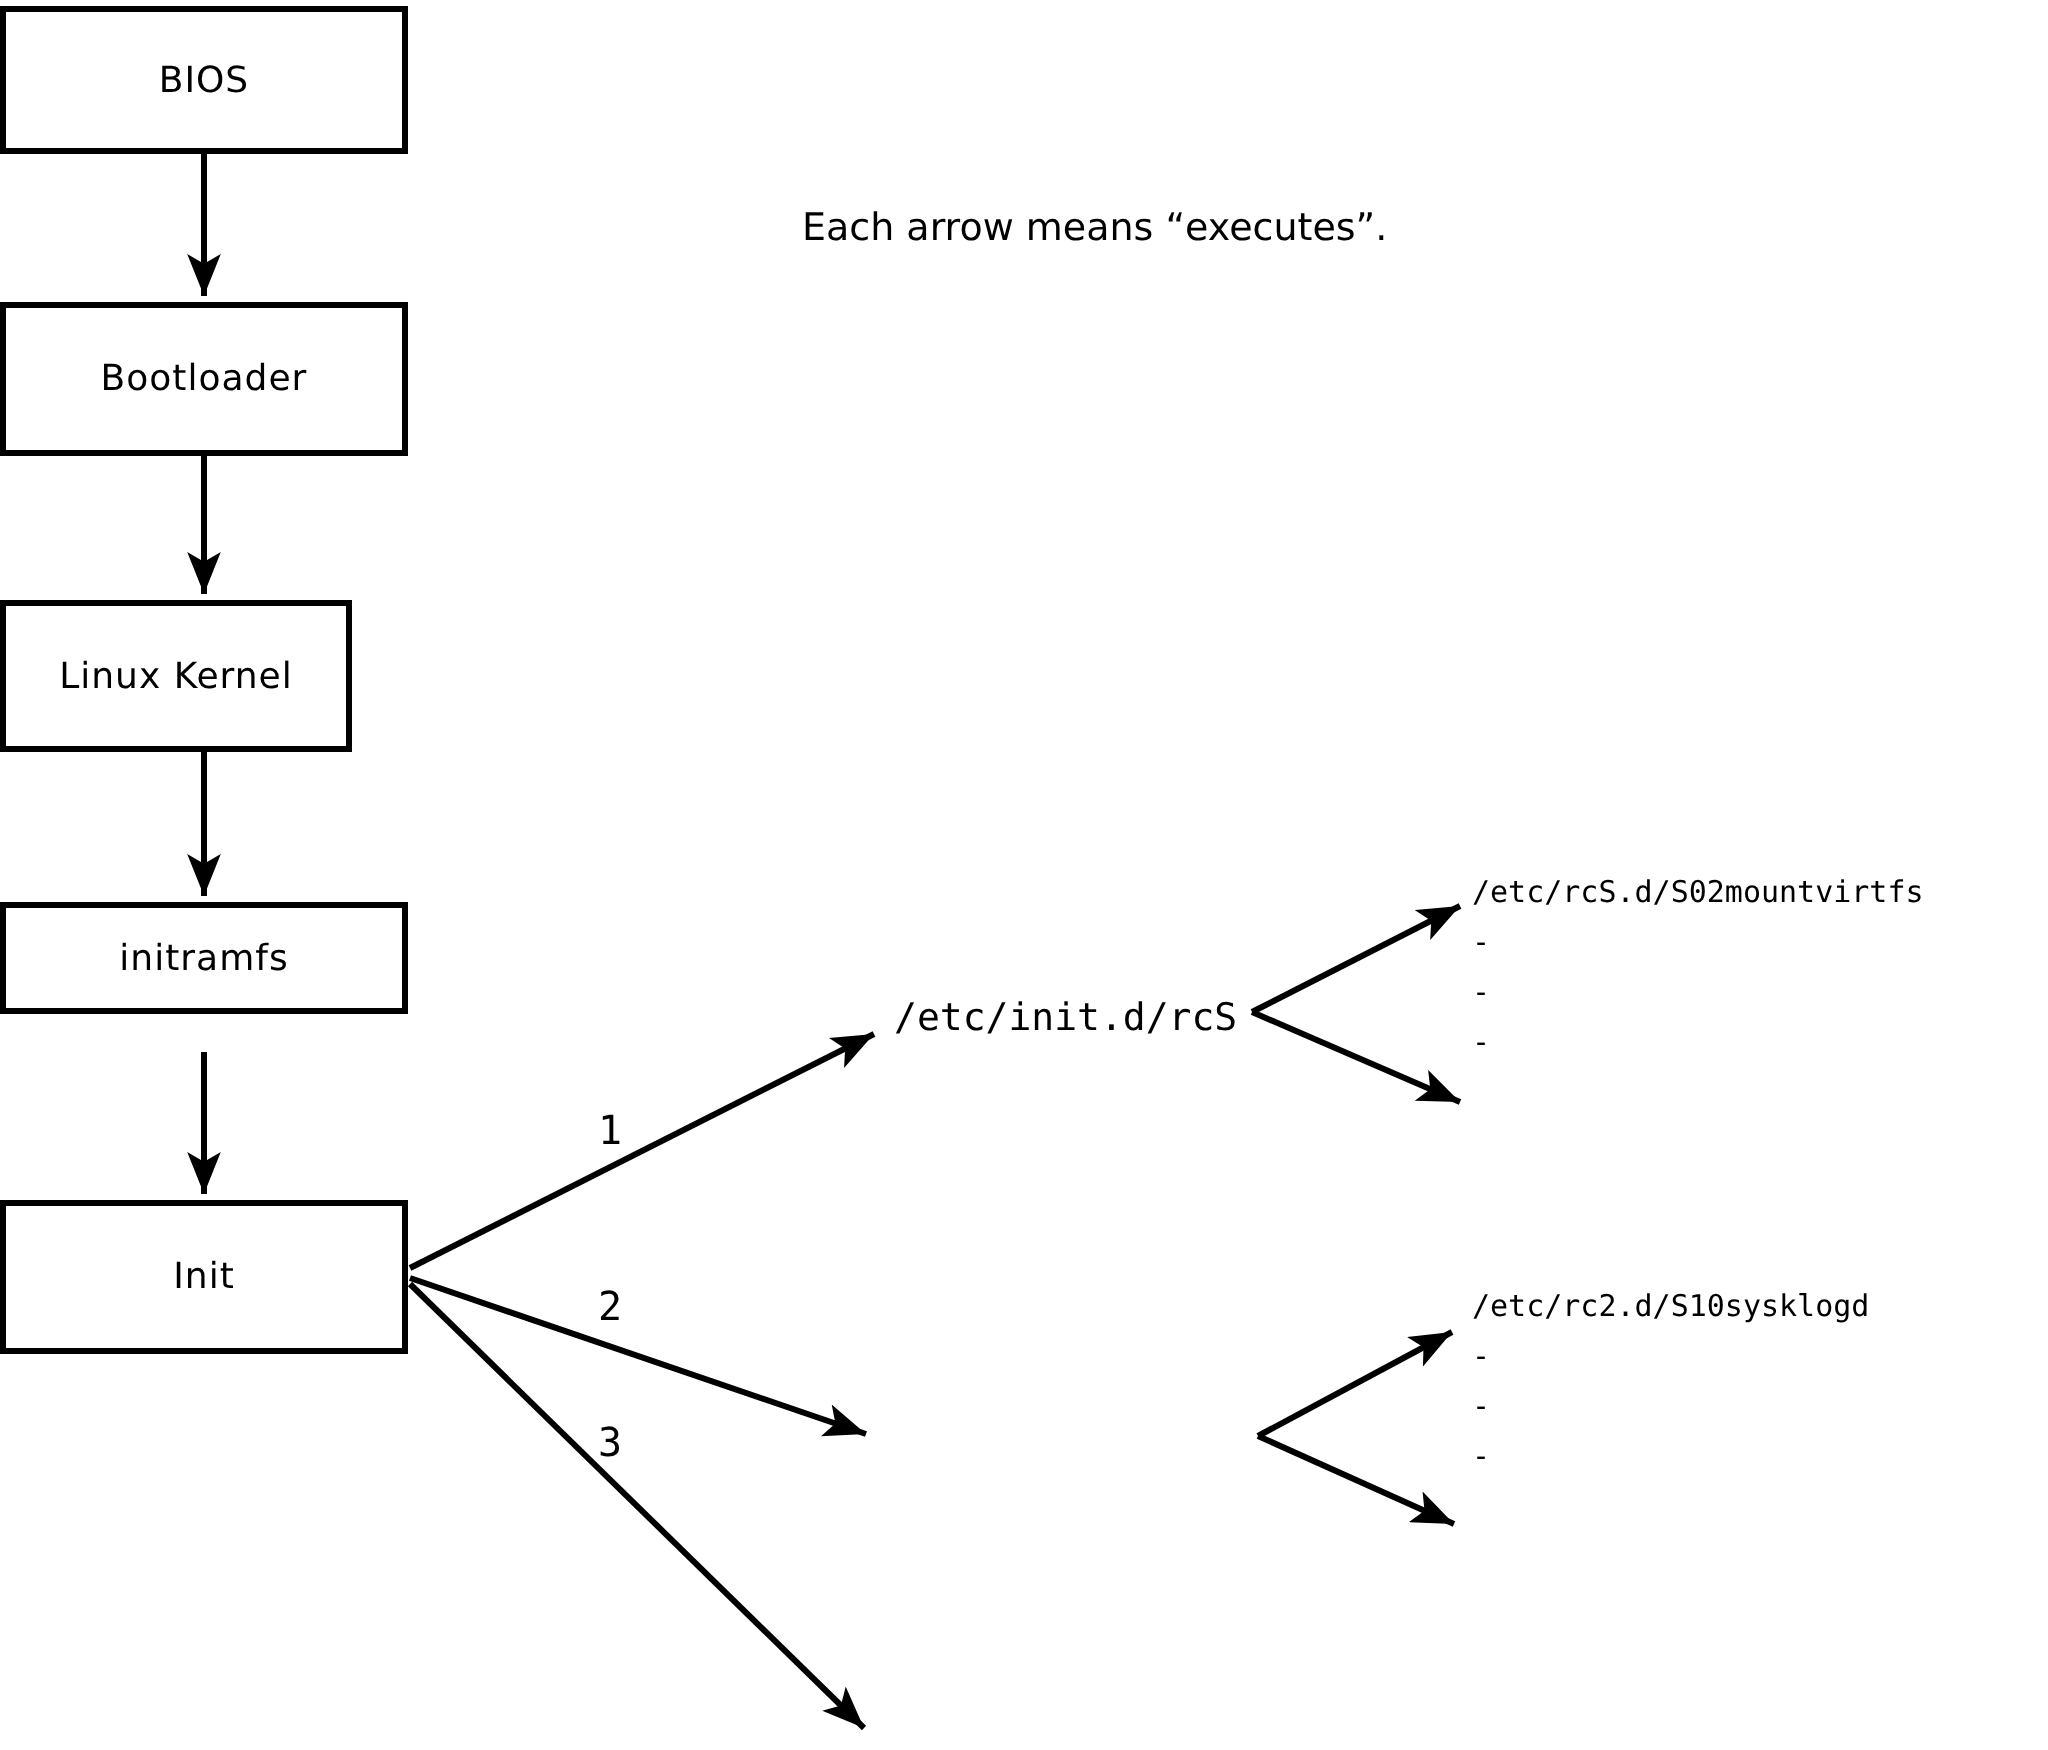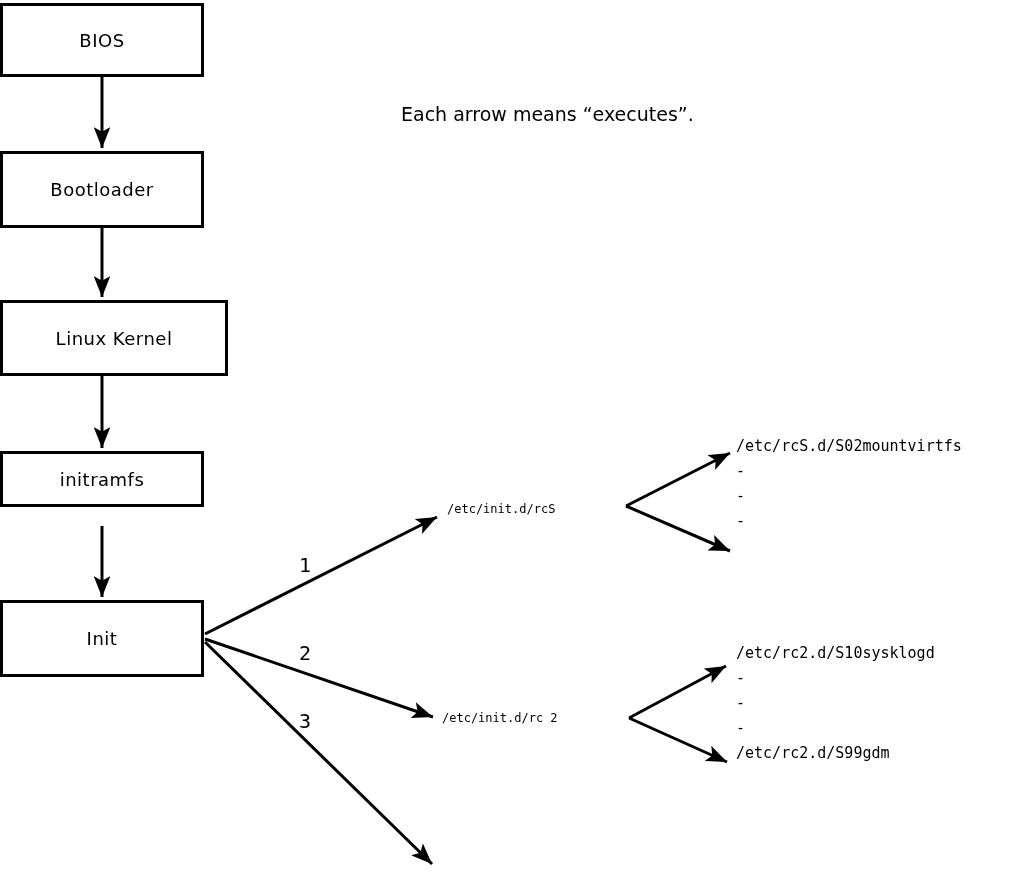--- a/index.html
+++ b/index.html
@@ -35,21 +35,21 @@
     letter-spacing: 0.5px;
   }
   .title {
     position: absolute;
     font-size: 19px;
     white-space: nowrap;
   }
   .mono {
     position: absolute;
     font-family: "DejaVu Sans Mono", "Liberation Mono", monospace;
-    font-size: 12px;
+    font-size: 19px;
     line-height: 22px;
     white-space: nowrap;
   }
   .fan-list {
     position: absolute;
     font-family: "DejaVu Sans Mono", "Liberation Mono", monospace;
     font-size: 15px;
     line-height: 25px;
     white-space: nowrap;
   }
@@ -90,50 +90,48 @@
   </svg>
 
   <div class="box" style="left:0px; top:151px; width:204px; height:77px;">
     <span>Bootloader</span>
   </div>
 
   <div class="box" style="left:0px; top:3px; width:204px; height:74px;">
     <span>BIOS</span>
   </div>
 
-  <div class="box" style="left:0px; top:300px; width:228px; height:76px;">
+  <div class="box" style="left:0px; top:300px; width:176px; height:76px;">
     <span>Linux Kernel</span>
   </div>
 
   <div class="box" style="left:0px; top:451px; width:204px; height:56px;">
     <span>initramfs</span>
   </div>
 
   <div class="box" style="left:0px; top:600px; width:204px; height:77px;">
     <span>Init</span>
   </div>
 
   <div class="title" style="left:357px; top:103px;margin-left:44px;">Each arrow means “executes”.</div>
 
   <div class="num" style="left:299px; top:554px;">1</div>
   <div class="num" style="left:299px; top:642px;">2</div>
   <div class="num" style="left:299px; top:710px;">3</div>
 
   <div class="mono" style="left:447px; top:498px;">/etc/init.d/rcS</div>
-  <div class="mono" style="left:442px; top:707px;">/etc/init.d/rc 2</div>
   <div class="mono" style="left:449px; top:851px;margin-top:33px;">getty</div>
 
   <div class="fan-list" style="left:736px; top:434px;">
     <div>/etc/rcS.d/S02mountvirtfs</div>
     <div>-</div>
     <div>-</div>
     <div>-</div>
   </div>
 
   <div class="fan-list" style="left:736px; top:641px;">
     <div>/etc/rc2.d/S10sysklogd</div>
     <div>-</div>
     <div>-</div>
     <div>-</div>
-    <div>/etc/rc2.d/S99gdm</div>
   </div>
 
 </div>
 
 </body></html>

